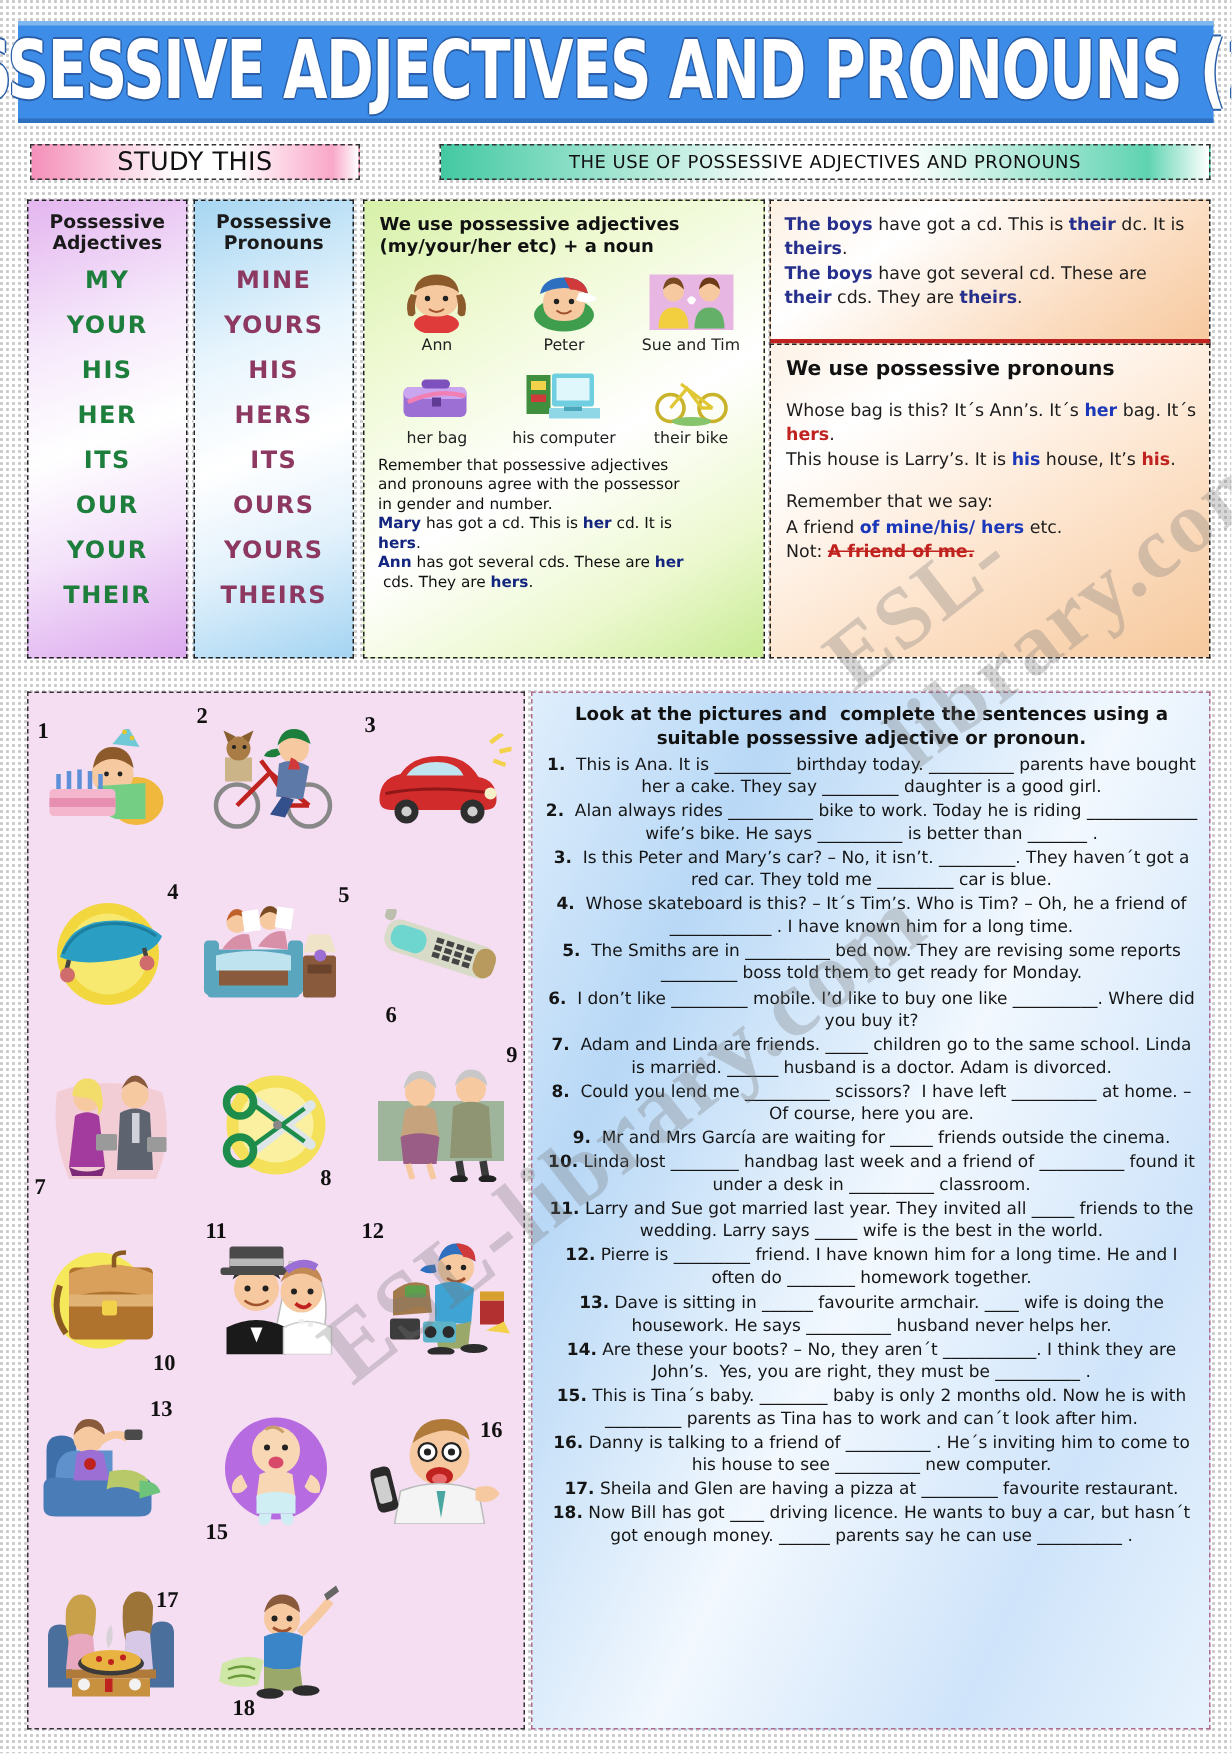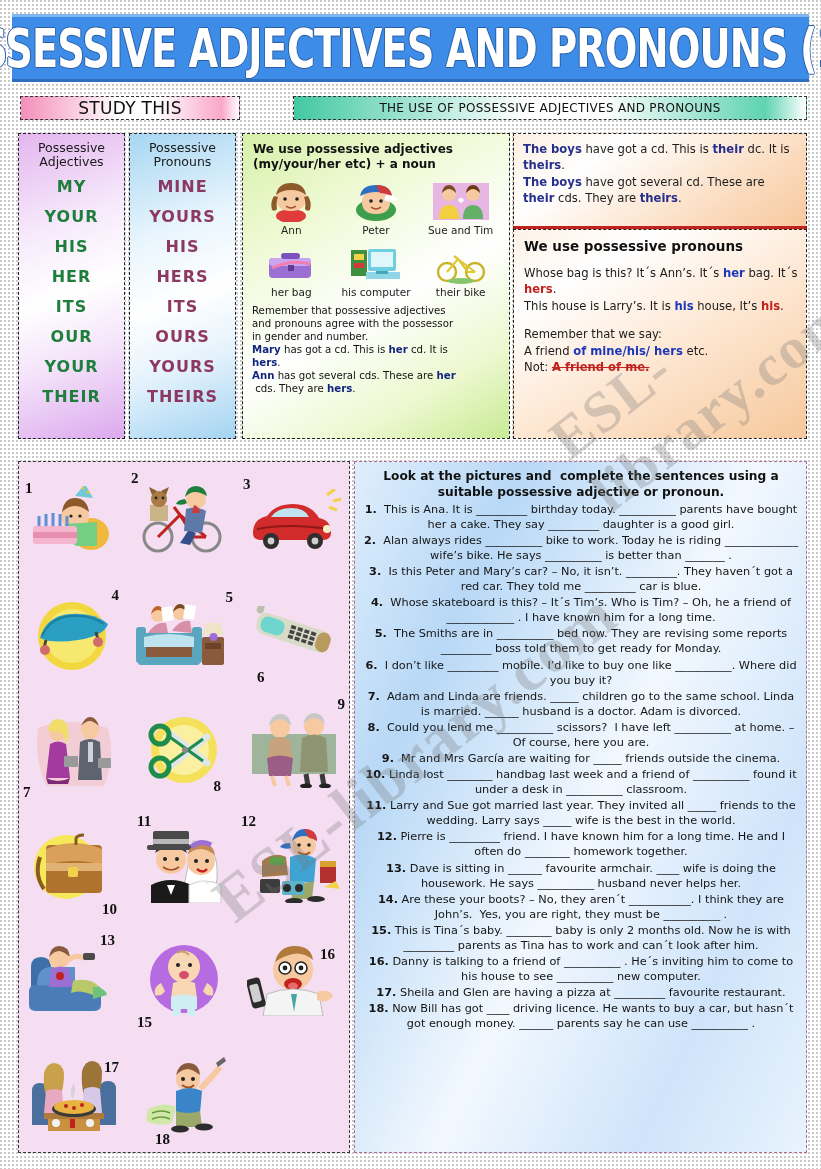--- a/index.html
+++ b/index.html
@@ -71,21 +71,21 @@
   .dbox{position:absolute;border:1px dashed #222;z-index:10;}
   #col-adj{
     left:18px;top:133px;width:105px;height:304px;
     background:linear-gradient(160deg,#e4b6ef 0%,#f6e9fb 30%,#ffffff 52%,#f4e3fa 72%,#dca9ee 100%);
   }
   #col-pro{
     left:129px;top:133px;width:105px;height:304px;
     background:linear-gradient(160deg,#a7d6f2 0%,#e8f5fd 32%,#ffffff 54%,#e4f2fc 74%,#a4d4f2 100%);
   }
   .col-head{
-    text-align:center;font-weight:normal;font-size:12.5px;color:#1a1a1a;
+    text-align:center;font-weight:bold;font-size:12.5px;color:#1a1a1a;
     padding-top:7px;line-height:1.1;
   }
   .wordlist{margin-top:3px;}
   .word{
     text-align:center;font-weight:bold;font-size:16px;
     letter-spacing:1px;line-height:1.0;padding:7px 0 7px 0;
   }
   #col-adj .word{color:#1e7f3c;}
   #col-pro .word{color:#8d3860;}
   

